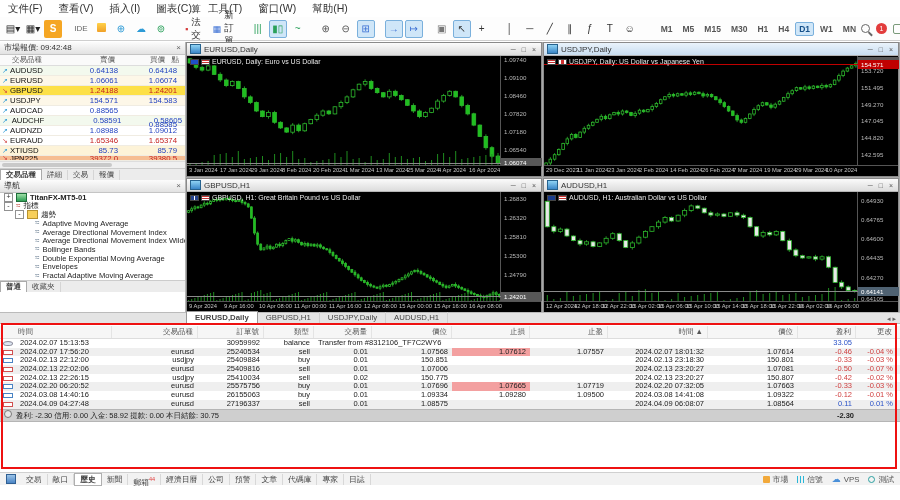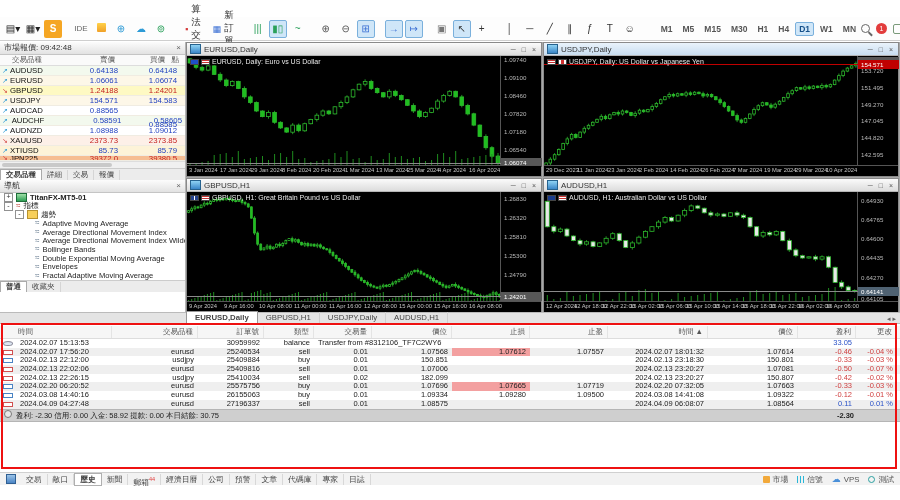--- a/index.html
+++ b/index.html
@@ -106,20 +106,29 @@
   .sico.bag{width:7px;height:7px;background:#f2a93b;border-radius:1px;}
   .sico.signal{width:7px;height:7px;background:repeating-linear-gradient(90deg,#29b6d8 0 1px,transparent 1px 3px);}
   .sico.cloud{color:#4a90d9;font-size:9px;line-height:7px;}
   .sico.circle{width:5px;height:5px;border:1.5px solid #2aa0a0;border-radius:50%;}
   .sbico{width:8px;height:8px;background:linear-gradient(#9cc4e8,#4a84c4);border:1px solid #2f5f93;margin-right:5px;}
 </style>
 </head>
 <body>
 
 <div class="app">
+  <div class="menubar">
+      <span class="menu-item">文件(F)</span>
+      <span class="menu-item">查看(V)</span>
+      <span class="menu-item">插入(I)</span>
+      <span class="menu-item">圖表(C)</span>
+      <span class="menu-item">工具(T)</span>
+      <span class="menu-item">窗口(W)</span>
+      <span class="menu-item">幫助(H)</span>
+    </div>
   <div class="toolbar">
       <span class="tbi">▤▾</span>
       <span class="tbi">▦▾</span>
       <span class="tbi mql5">S</span>
       <span class="sep"></span>
       <span class="tbi txt">IDE</span>
       <span class="tbi bag"><span class="bagico"></span></span>
       <span class="tbi" style="color: rgb(46, 155, 214);">⊕</span>
       <span class="tbi" style="color: rgb(46, 155, 214);">☁</span>
       <span class="tbi" style="color: rgb(42, 160, 90);">⊚</span>
@@ -190,21 +199,21 @@
           <span class="sy">AUDUSD</span>
           <span class="b" style="color: rgb(31, 63, 191);">0.64138</span>
           <span class="a" style="color: rgb(31, 63, 191);">0.64148</span>
         </div>
         <div class="mwrow" style="background: rgb(253, 247, 232);">
           <span class="ar" style="color: rgb(46, 155, 214);">↗</span>
           <span class="sy">EURUSD</span>
           <span class="b" style="color: rgb(31, 63, 191);">1.06061</span>
           <span class="a" style="color: rgb(31, 63, 191);">1.06074</span>
         </div>
-        <div class="mwrow" style="background: #fef9c3;">
+        <div class="mwrow" style="background: #fde047;">
           <span class="ar" style="color: rgb(208, 64, 64);">↘</span>
           <span class="sy">GBPUSD</span>
           <span class="b" style="color: rgb(196, 34, 34);">1.24188</span>
           <span class="a" style="color: rgb(196, 34, 34);">1.24201</span>
         </div>
         <div class="mwrow" style="background: rgb(253, 247, 232);">
           <span class="ar" style="color: rgb(46, 155, 214);">↗</span>
           <span class="sy">USDJPY</span>
           <span class="b" style="color: rgb(31, 63, 191);">154.571</span>
           <span class="a" style="color: rgb(31, 63, 191);">154.583</span>
@@ -220,25 +229,25 @@
           <span class="sy">AUDCHF</span>
           <span class="b" style="color: rgb(31, 63, 191);">0.58591</span>
           <span class="a" style="color: rgb(31, 63, 191);">0.58605</span>
         </div>
         <div class="mwrow" style="background: rgb(255, 255, 255);">
           <span class="ar" style="color: rgb(46, 155, 214);">↗</span>
           <span class="sy">AUDNZD</span>
           <span class="b" style="color: rgb(31, 63, 191);">1.08988</span>
           <span class="a" style="color: rgb(31, 63, 191);">1.09012</span>
         </div>
-        <div class="mwrow" style="background: rgb(253, 240, 232);">
+        <div class="mwrow" style="background: rgb(255, 255, 255);">
           <span class="ar" style="color: rgb(208, 64, 64);">↘</span>
-          <span class="sy">XAUUSD</span>
-          <span class="b" style="color: rgb(196, 34, 34);">2373.73</span>
-          <span class="a" style="color: rgb(196, 34, 34);">2373.85</span>
+          <span class="sy">EURAUD</span>
+          <span class="b" style="color: rgb(196, 34, 34);">1.65346</span>
+          <span class="a" style="color: rgb(196, 34, 34);">1.65374</span>
         </div>
         <div class="mwrow" style="background: rgb(253, 243, 216);">
           <span class="ar" style="color: rgb(46, 155, 214);">↗</span>
           <span class="sy">XTIUSD</span>
           <span class="b" style="color: rgb(31, 63, 191);">85.73</span>
           <span class="a" style="color: rgb(31, 63, 191);">85.79</span>
         </div>
         <div class="mwrow partial" style="background: rgb(246, 189, 146);">
           <span class="ar" style="color: rgb(208, 64, 64);">↘</span>
           <span class="sy">JPN225</span>
@@ -1309,21 +1318,21 @@
         </div>
         <div class="hgrid hrow">
           <span class="c1">
             <span class="tico sell"></span>
             <span>2024.02.13 22:26:15</span>
           </span>
           <span>usdjpy</span>
           <span>25410034</span>
           <span>sell</span>
           <span>0.02</span>
-          <span>182.099</span>
+          <span>150.775</span>
           <span></span>
           <span></span>
           <span>2024.02.13 23:20:27</span>
           <span>150.807</span>
           <span class="neg">-0.42</span>
           <span class="neg">-0.02 %</span>
         </div>
         <div class="hgrid hrow alt">
           <span class="c1">
             <span class="tico buy"></span>

